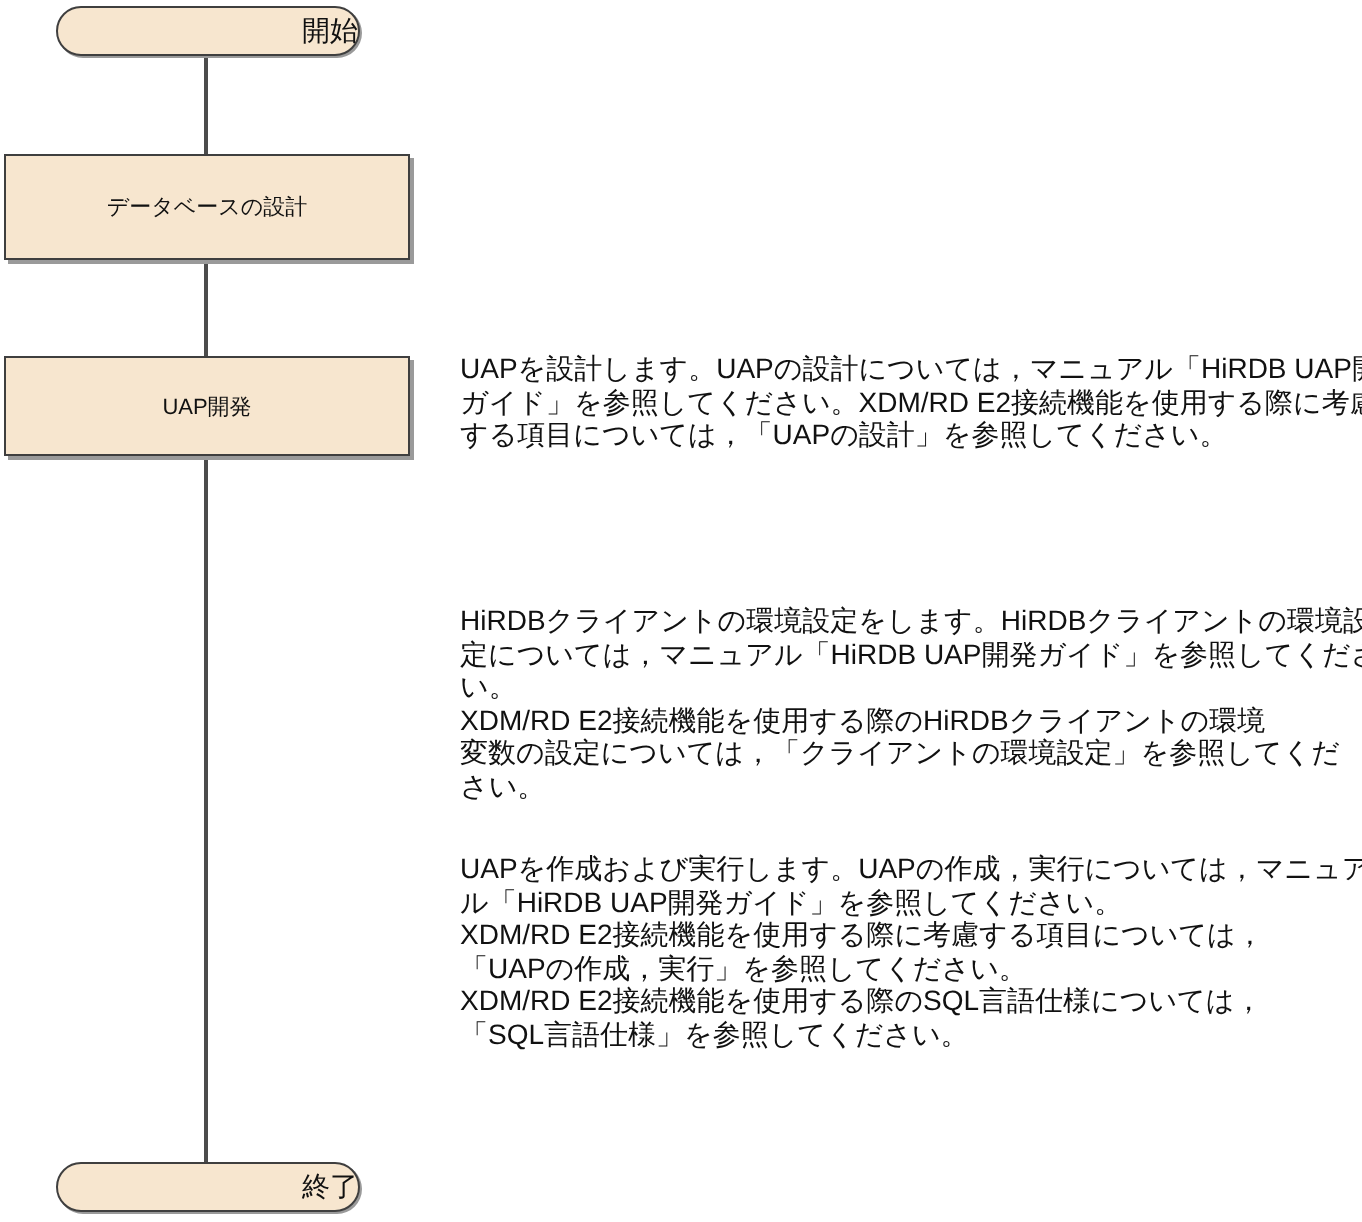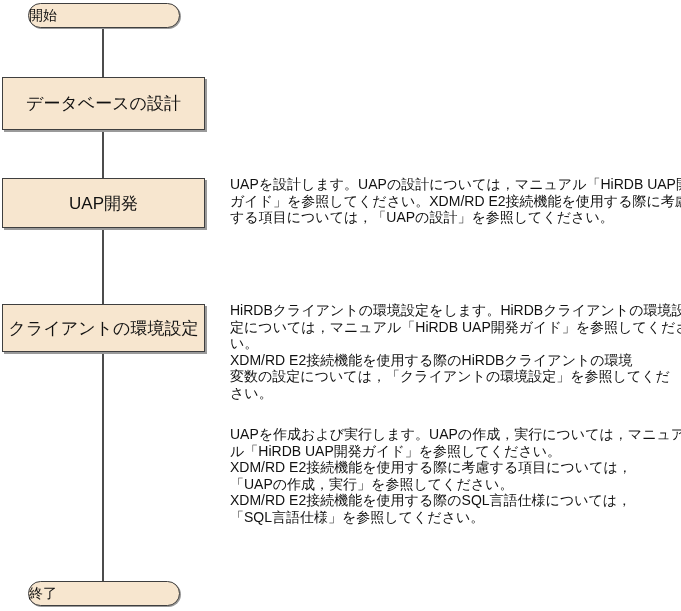--- a/index.html
+++ b/index.html
@@ -25,34 +25,34 @@
     width:2px;height:556px;
     background:var(--connector);
   }
   .terminal{
     position:absolute;
     left:28px;width:152px;height:25px;
     box-sizing:border-box;
     background:var(--node-fill);
     border:1.6px solid var(--node-border);
     border-radius:13px;
-    display:flex;align-items:center;justify-content:flex-start;
+    display:flex;align-items:center;justify-content:flex-end;
     font-size:14px;
     box-shadow:1px 1px 0 var(--shadow);
   }
   .terminal.start{top:3px;}
   .terminal.end{top:581px;}
   .process{
     position:absolute;
     left:2px;width:203px;
     box-sizing:border-box;
     background:var(--node-fill);
     border:1.6px solid var(--node-border);
     display:flex;align-items:center;justify-content:center;
-    font-size:17px;
+    font-size:11px;
     box-shadow:2px 2px 0 var(--shadow);
   }
   .p1{top:77px;height:53px;}
   .p2{top:178px;height:50px;}
   .p3{top:304px;height:48px;}
   .p4{top:431px;height:51px;}
   .desc{
     position:absolute;
     left:230px;
     font-size:14px;
@@ -88,23 +88,20 @@
 
   <div class="process p2">
     <span>UAP開発</span>
   </div>
   <div class="desc d2">
       <div class="desc-line">UAPを設計します。UAPの設計については，マニュアル「HiRDB UAP開発</div>
       <div class="desc-line">ガイド」を参照してください。XDM/RD E2接続機能を使用する際に考慮</div>
       <div class="desc-line">する項目については，「UAPの設計」を参照してください。</div>
     </div>
 
-  <div class="process p3">
-    <span>クライアントの環境設定</span>
-  </div>
   <div class="desc d3">
       <div class="desc-line">HiRDBクライアントの環境設定をします。HiRDBクライアントの環境設</div>
       <div class="desc-line">定については，マニュアル「HiRDB UAP開発ガイド」を参照してくださ</div>
       <div class="desc-line">い。</div>
       <div class="desc-line">XDM/RD E2接続機能を使用する際のHiRDBクライアントの環境</div>
       <div class="desc-line">変数の設定については，「クライアントの環境設定」を参照してくだ</div>
       <div class="desc-line">さい。</div>
     </div>
 
   <div class="desc d4">

